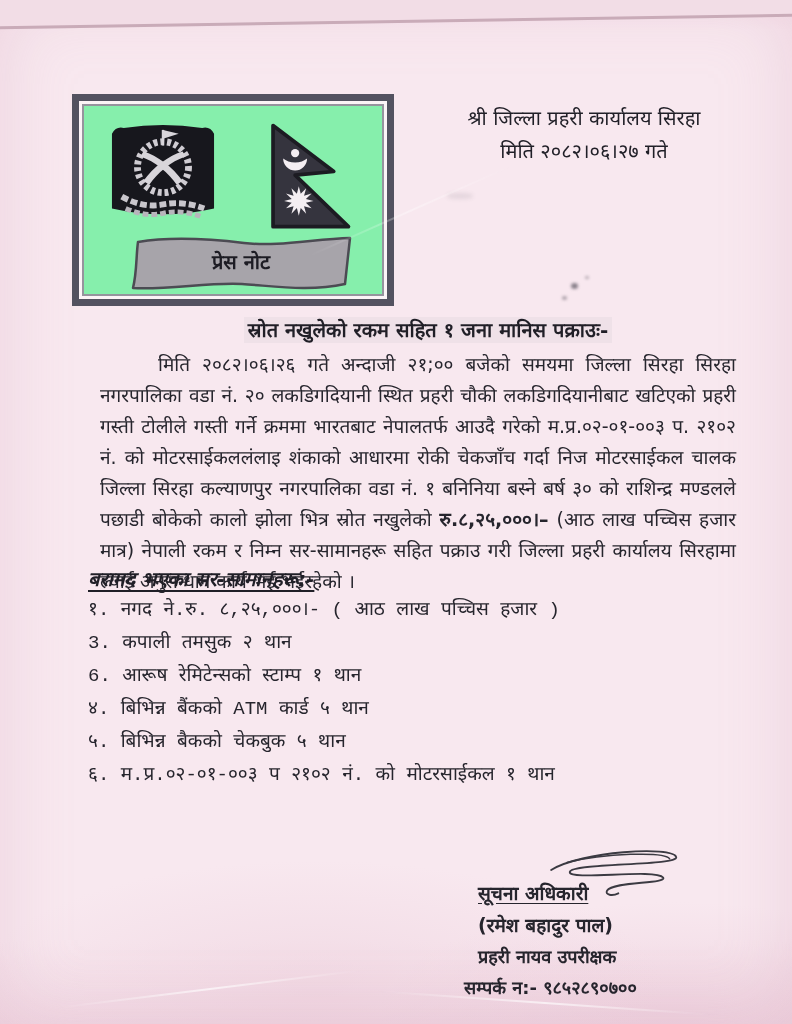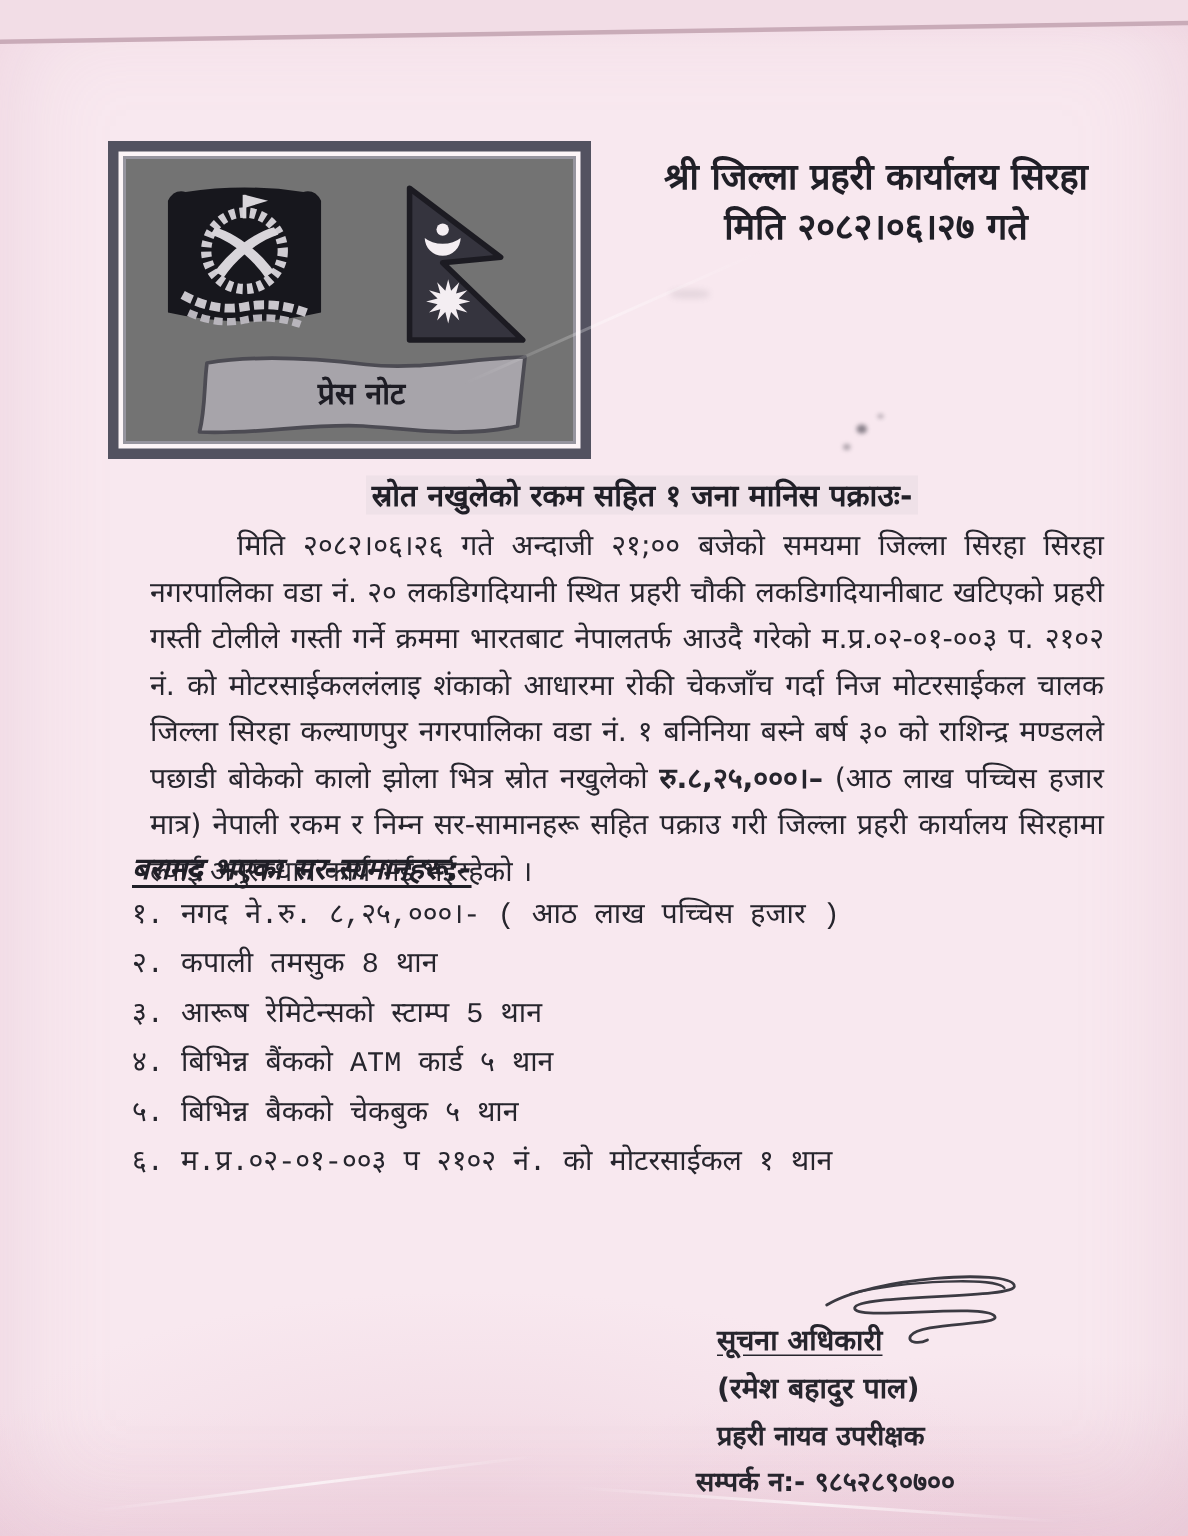--- a/index.html
+++ b/index.html
@@ -21,34 +21,34 @@
     position:absolute;top:-16px;left:-10px;width:820px;height:36px;
     background:#f2dde6;border-bottom:3px solid #c9abb8;
     transform:rotate(-.9deg);
   }
   
   .logo-box{
     position:absolute;left:72px;top:94px;width:308px;height:198px;
     border:7px solid #535260;background:#fcf4f7;
   }
   .logo-inner{
-    position:absolute;inset:3px;border:2px solid #96949e;background:#737373;
+    position:absolute;inset:3px;border:2px solid #96949e;background:#86efac;
   }
   .emblem-svg{position:absolute;left:20px;top:18px;}
   .flag-svg{position:absolute;left:178px;top:12px;}
   .ribbon-wrap{position:absolute;left:40px;top:128px;width:234px;height:58px;}
   .ribbon-wrap svg{position:absolute;inset:0;}
   .ribbon-label{
     position:absolute;inset:0;display:flex;align-items:center;justify-content:center;
     font-size:20px;font-weight:bold;color:#1d1c24;padding-bottom:4px;
   }
   
   .header-block{
     position:absolute;left:410px;top:102px;width:348px;
-    text-align:center;font-weight:bold;font-size:24px;line-height:33px;color:#201f27;
+    text-align:center;font-weight:normal;font-size:20px;line-height:33px;color:#201f27;
   }
   
   .doc-title{
     position:absolute;left:0;top:316px;width:100%;text-align:center;
     font-size:20px;font-weight:bold;color:#201f27;padding-left:32px;
   }
   .doc-title span{background:rgba(210,205,212,.25);padding:1px 4px;}
   
   .body-para{
     position:absolute;left:100px;top:349px;width:636px;
@@ -128,22 +128,22 @@
 
   <div class="doc-title">
     <span>स्रोत नखुलेको रकम सहित १ जना मानिस पक्राउः-</span>
   </div>
 
   <div class="body-para"><span>मिति २०८२।०६।२६ गते अन्दाजी २१;०० बजेको समयमा जिल्ला सिरहा सिरहा नगरपालिका वडा नं. २० लकडिगदियानी स्थित प्रहरी चौकी लकडिगदियानीबाट खटिएको प्रहरी गस्ती टोलीले गस्ती गर्ने क्रममा भारतबाट नेपालतर्फ आउदै गरेको म.प्र.०२-०१-००३ प. २१०२ नं. को मोटरसाईकललंलाइ शंकाको आधारमा रोकी चेकजाँच गर्दा निज मोटरसाईकल चालक जिल्ला सिरहा कल्याणपुर नगरपालिका वडा नं. १ बनिनिया बस्ने बर्ष ३० को राशिन्द्र मण्डलले पछाडी बोकेको कालो झोला भित्र स्रोत नखुलेको </span><span class="amount">रु.८,२५,०००।–</span><span> (आठ लाख पच्चिस हजार मात्र) नेपाली रकम र निम्न सर-सामानहरू सहित पक्राउ गरी जिल्ला प्रहरी कार्यालय सिरहामा ल्याई अनुसन्धान कार्य भई भईरहेको ।</span></div>
 
   <div class="seized-heading">बरामद भएका सर-सामानहरू:-</div>
   <div class="seized-list">
     <div>१. नगद ने.रु. ८,२५,०००।- ( आठ लाख पच्चिस हजार )</div>
-    <div>२. कपाली तमसुक 8 थान</div>
-    <div>३. आरूष रेमिटेन्सको स्टाम्प 5 थान</div>
+    <div>3. कपाली तमसुक २ थान</div>
+    <div>6. आरूष रेमिटेन्सको स्टाम्प १ थान</div>
     <div>४. बिभिन्न बैंकको ATM कार्ड ५ थान</div>
     <div>५. बिभिन्न बैकको चेकबुक ५ थान</div>
     <div>६. म.प्र.०२-०१-००३ प २१०२ नं. को मोटरसाईकल १ थान</div>
   </div>
 
   <div class="sig-block">
     <svg class="sig-scribble" width="190" height="56" viewBox="0 0 200 60">
       <path d="M38,30 C70,10 168,4 172,16 C176,26 60,22 58,32 C56,42 150,28 158,38 C163,45 104,42 98,52 C95,57 104,58 110,55" fill="none" stroke="#3b3a42" stroke-width="2" stroke-linecap="round"></path>
       <path d="M55,22 C95,12 160,10 165,18" fill="none" stroke="#3b3a42" stroke-width="1.6" stroke-linecap="round"></path>
     </svg>

